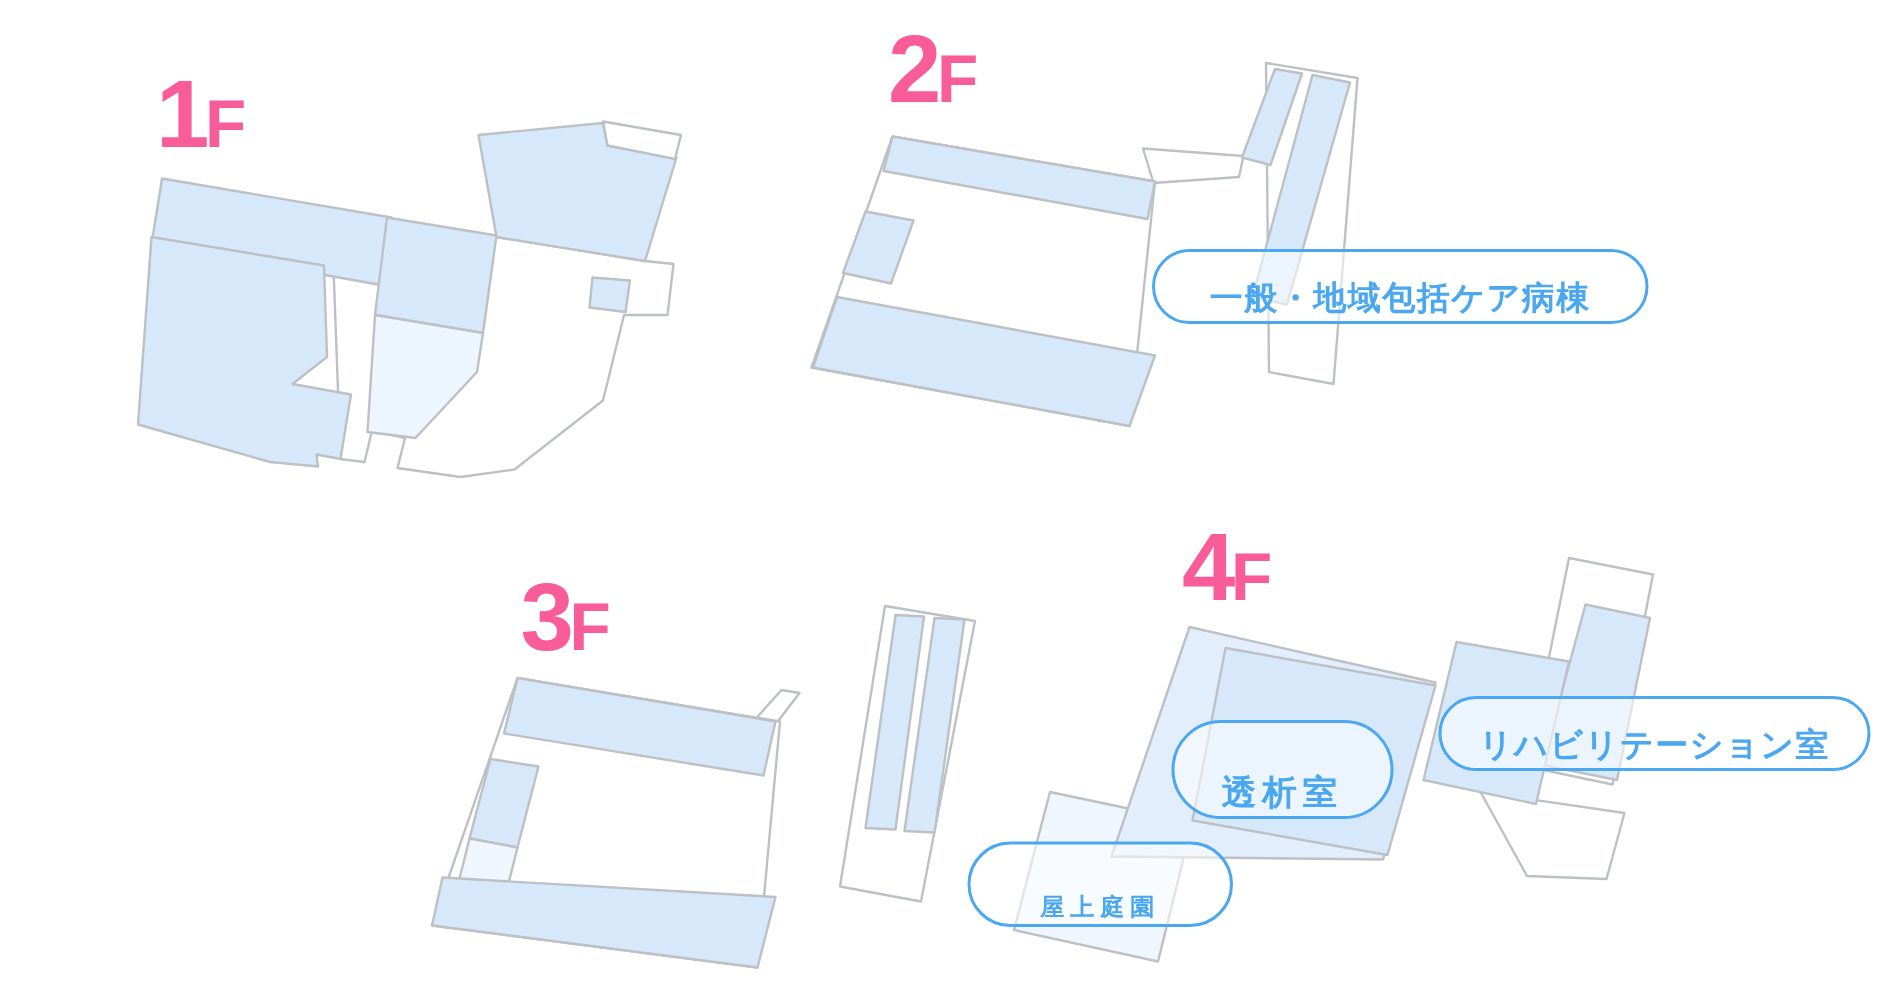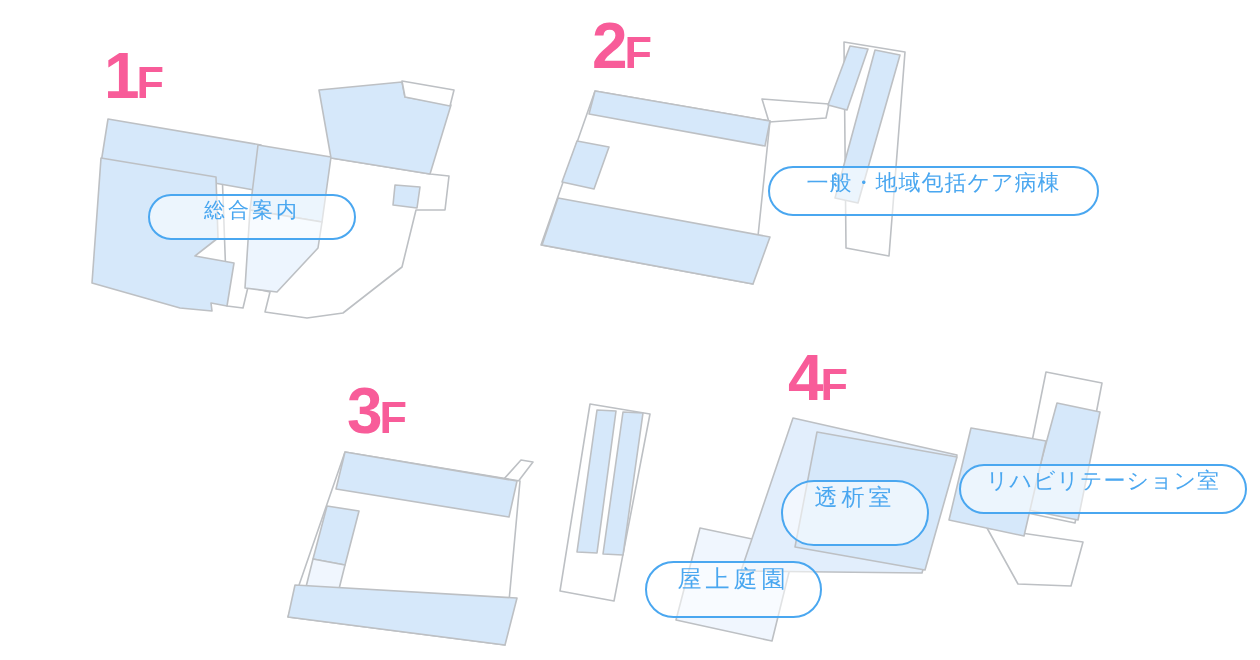--- a/index.html
+++ b/index.html
@@ -28,24 +28,24 @@
   .floor-label{
     position:absolute;display:flex;align-items:baseline;
     color:var(--accent-pink);font-weight:800;line-height:1;
     letter-spacing:-2px;user-select:none;
   }
   .floor-label .num{font-size:64px;}
   .floor-label .suf{font-size:45px;margin-left:-1px;}
 
   .pill{
     position:absolute;box-sizing:border-box;
-    display:flex;align-items:flex-start;justify-content:center;
+    display:flex;align-items:flex-end;justify-content:center;
     border:2.5px solid var(--label-blue);border-radius:999px;
     background:rgba(255,255,255,0.55);
-    color:var(--label-blue);font-weight:400;white-space:nowrap;
+    color:var(--label-blue);font-weight:700;white-space:nowrap;
     cursor:pointer;
   }
 </style>
 </head>
 <body>
 
 <div class="stage">
 
   <svg class="map-svg" viewBox="0 0 1260 660">
 
@@ -104,34 +104,31 @@
   </div>
   <div class="floor-label" style="left:347px;top:379px;">
     <span class="num">3</span>
     <span class="suf">F</span>
   </div>
   <div class="floor-label" style="left:788px;top:346px;">
     <span class="num">4</span>
     <span class="suf">F</span>
   </div>
 
-  <div class="pill" style="left:148px;top:194px;width:208px;height:46px;font-size:21px;letter-spacing:3px;">
-    <span>総合案内</span>
-  </div>
 
   <div class="pill" style="left:768px;top:166px;width:331px;height:50px;font-size:22px;letter-spacing:1px;">
     <span>一般・地域包括ケア病棟</span>
   </div>
 
 
   <div class="pill" style="left:781px;top:480px;width:148px;height:66px;font-size:23px;letter-spacing:4px;">
     <span>透析室</span>
   </div>
 
   <div class="pill" style="left:959px;top:464px;width:288px;height:50px;font-size:22px;letter-spacing:1px;">
     <span>リハビリテーション室</span>
   </div>
 
-  <div class="pill" style="left:645px;top:561px;width:177px;height:57px;font-size:24px;letter-spacing:4px;">
+  <div class="pill" style="left:645px;top:561px;width:177px;height:57px;font-size:16px;letter-spacing:4px;">
     <span>屋上庭園</span>
   </div>
 
 </div>
 
 </body></html>

